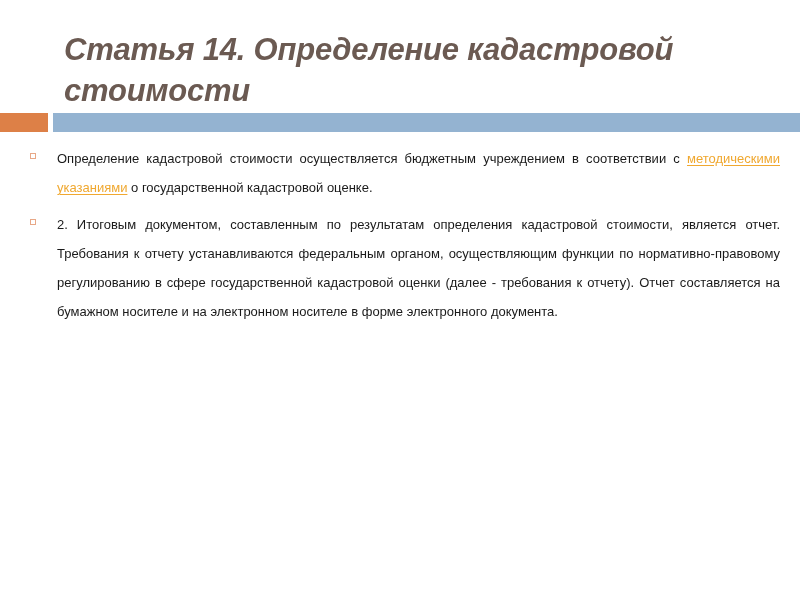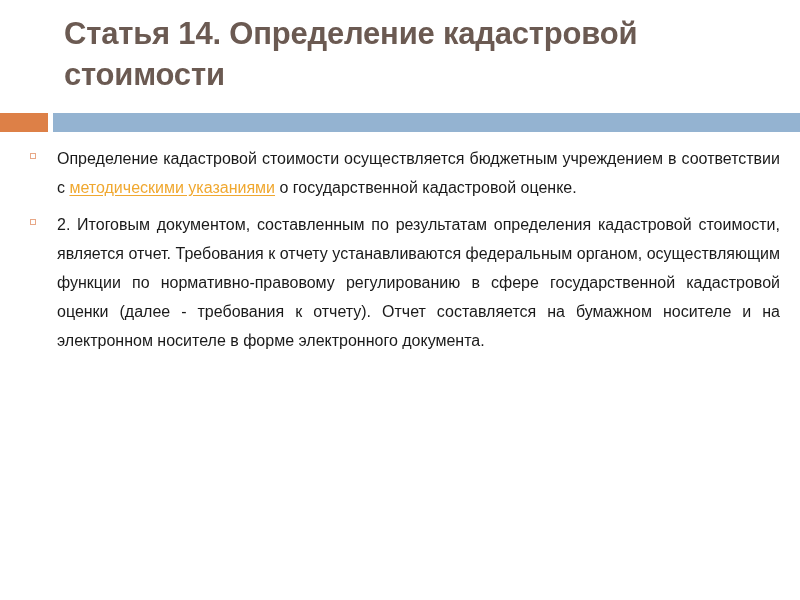--- a/index.html
+++ b/index.html
@@ -22,22 +22,23 @@
     inset: 0;
     width: 800px;
     height: 600px;
     background: #ffffff;
   }
 
   
   .title-block {
     position: absolute;
     left: 64px;
-    top: 14px;
+    top: 30px;
     width: 700px;
+    font-style: italic;
   }
   .slide-title {
     margin: 0;
     padding: 0;
     font-family: "Liberation Sans", "DejaVu Sans", sans-serif;
     font-size: 31px;
     font-weight: bold;
     line-height: 1.32;
     color: #6b5a52;
     letter-spacing: -0.2px;
@@ -94,21 +95,21 @@
     width: 6px;
     height: 6px;
     border: 1px solid #e8a887;
     background: transparent;
     box-sizing: border-box;
   }
 
   .bullet-text {
     display: block;
     font-family: "Liberation Sans", "DejaVu Sans", sans-serif;
-    font-size: 16px;
+    font-size: 13px;
     line-height: 29px;
     color: #1a1a1a;
     text-align: justify;
     text-justify: inter-word;
     word-spacing: 0px;
     hyphens: none;
   }
   
 
   .inline-link {

